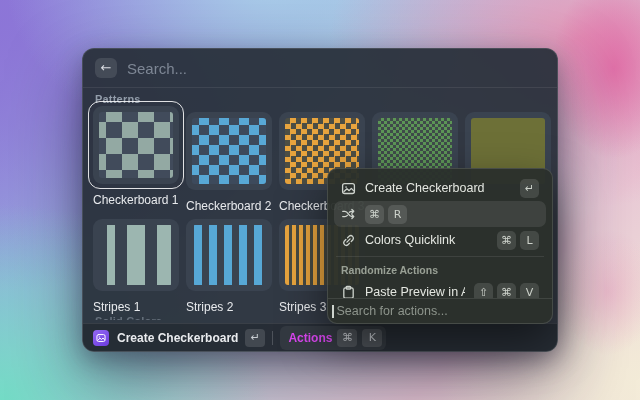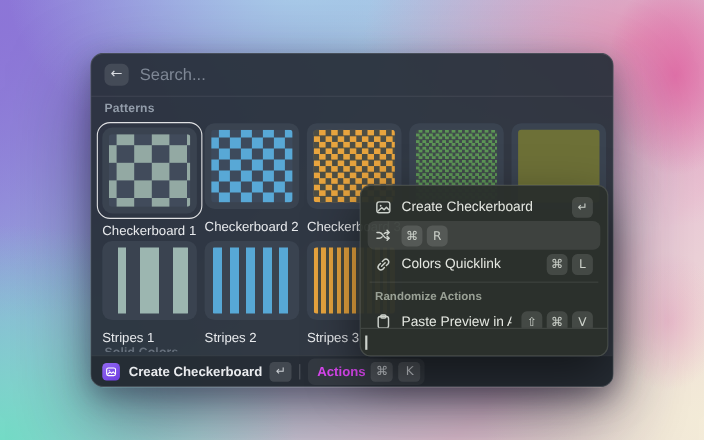--- a/index.html
+++ b/index.html
@@ -99,21 +99,21 @@
 
 <div class="window">
 
   <div class="searchbar">
     <div class="backbtn">←</div>
     <div class="search-ph">Search...</div>
   </div>
 
   <div class="section-label section-patterns">Patterns</div>
 
-  <div class="tile selected" style="left:10px;top:67px;">
+  <div class="tile selected" style="left:10px;top:57px;">
     <div class="thumb">
         <div class="pattern checker1"></div>
       </div>
     <div class="tile-label">Checkerboard 1</div>
   </div>
   <div class="tile" style="left:103px;top:63px;">
     <div class="thumb">
         <div class="pattern checker2"></div>
       </div>
     <div class="tile-label">Checkerboard 2</div>
@@ -239,16 +239,17 @@
         <span class="keys">
           <span class="kbd">⇧</span>
           <span class="kbd">⌘</span>
           <span class="kbd">V</span>
         </span>
       </div>
     </div>
 
     <div class="menu-search">
       <span class="caret"></span>
+      <span class="menu-search-ph">Search for actions...</span>
     </div>
   </div>
 
 </div>
 
 </body></html>

